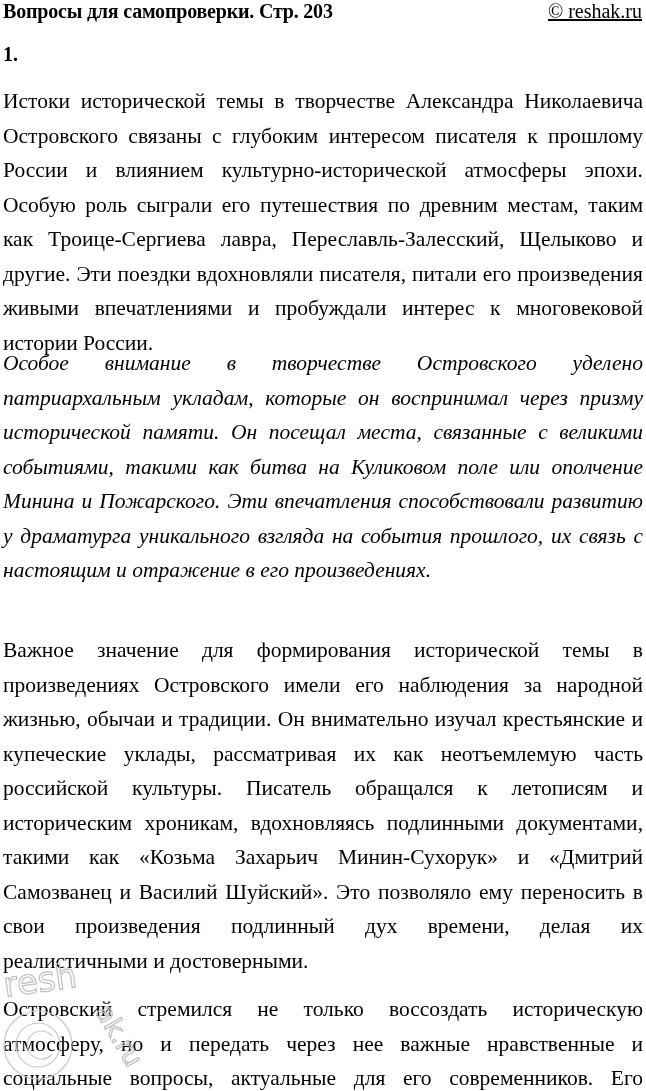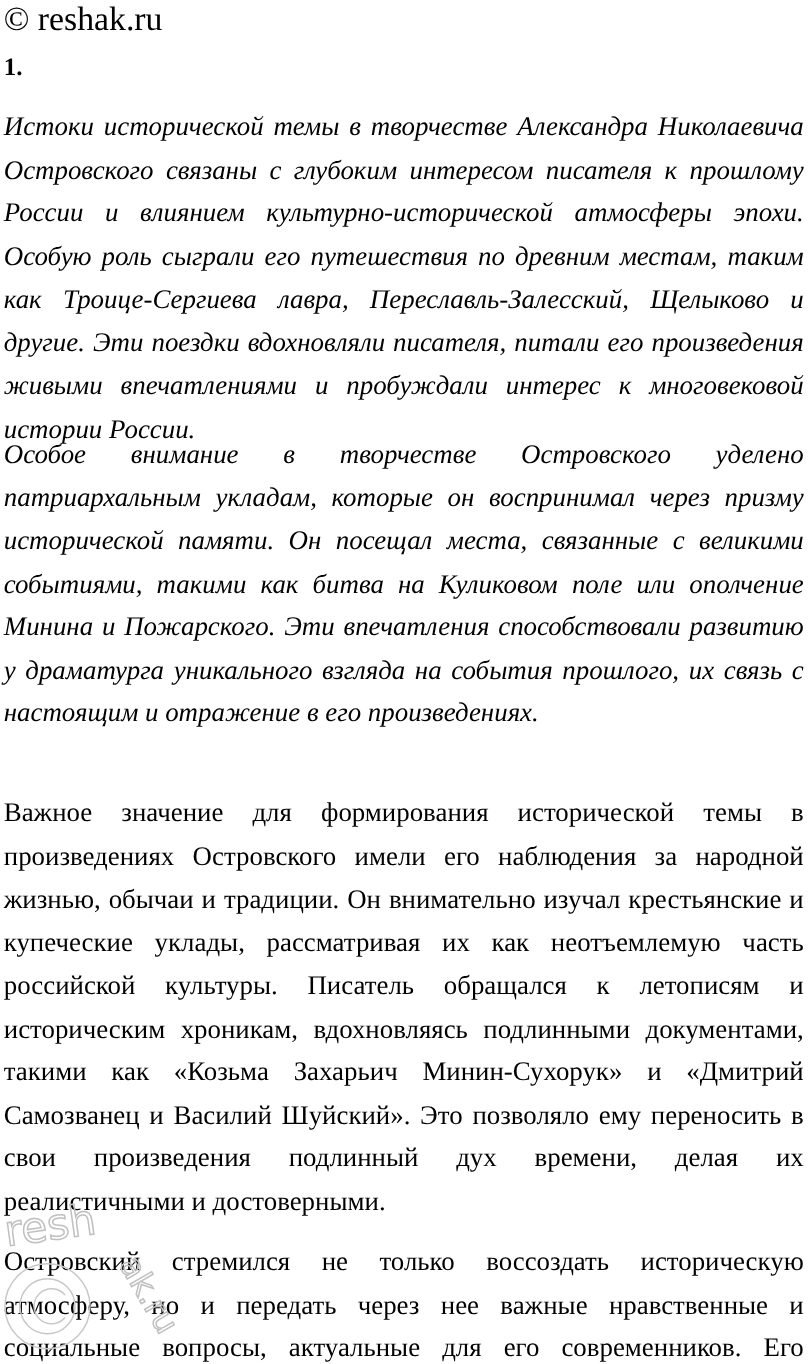--- a/index.html
+++ b/index.html
@@ -1,34 +1,35 @@
 <!DOCTYPE html>
 <html><head>
 <meta charset="utf-8">
 <style>
   html, body { margin: 0; padding: 0; background: #ffffff; }
   body { width: 646px; height: 1091px; overflow: hidden; position: relative;
          font-family: "Liberation Serif", "DejaVu Serif", serif; color: #000; }
   .header { position: absolute; top: 0; left: 3px; right: 4px; height: 26px;
             display: flex; justify-content: space-between; align-items: baseline; }
   .title { font-weight: bold; font-size: 20px; letter-spacing: -0.2px; }
-  .site { font-size: 27px; }
+  .site { font-size: 20px; text-decoration: underline; }
   .qnum { position: absolute; top: 43px; left: 3px; font-weight: bold; font-size: 20px; }
   .para { position: absolute; left: 3px; width: 640px; font-size: 21.5px; line-height: 34.5px;
           text-align: justify; margin: 0; }
-  .p1 { top: 84px; font-style: italic; }
+  .p1 { top: 84px; }
   .p2 { top: 346px; font-style: italic; }
   .p3 { top: 633px; }
   .p4 { top: 992px; }
   .watermark { position: absolute; left: 0; top: 960px; width: 150px; height: 131px; pointer-events: none; }
 </style>
 </head>
 <body>
 
 <div class="header">
+  <span class="title">Вопросы для самопроверки. Стр. 203</span>
   <span class="site">© reshak.ru</span>
 </div>
 
 <div class="qnum">1.</div>
 
 <p class="para p1">Истоки исторической темы в творчестве Александра Николаевича Островского связаны с глубоким интересом писателя к прошлому России и влиянием культурно-исторической атмосферы эпохи. Особую роль сыграли его путешествия по древним местам, таким как Троице-Сергиева лавра, Переславль-Залесский, Щелыково и другие. Эти поездки вдохновляли писателя, питали его произведения живыми впечатлениями и пробуждали интерес к многовековой истории России.</p>
 <p class="para p2">Особое внимание в творчестве Островского уделено патриархальным укладам, которые он воспринимал через призму исторической памяти. Он посещал места, связанные с великими событиями, такими как битва на Куликовом поле или ополчение Минина и Пожарского. Эти впечатления способствовали развитию у драматурга уникального взгляда на события прошлого, их связь с настоящим и отражение в его произведениях.</p>
 <p class="para p3">Важное значение для формирования исторической темы в произведениях Островского имели его наблюдения за народной жизнью, обычаи и традиции. Он внимательно изучал крестьянские и купеческие уклады, рассматривая их как неотъемлемую часть российской культуры. Писатель обращался к летописям и историческим хроникам, вдохновляясь подлинными документами, такими как «Козьма Захарьич Минин-Сухорук» и «Дмитрий Самозванец и Василий Шуйский». Это позволяло ему переносить в свои произведения подлинный дух времени, делая их реалистичными и достоверными.</p>
 <p class="para p4">Островский стремился не только воссоздать историческую атмосферу, но и передать через нее важные нравственные и социальные вопросы, актуальные для его современников. Его произведения проникнуты</p>
 

